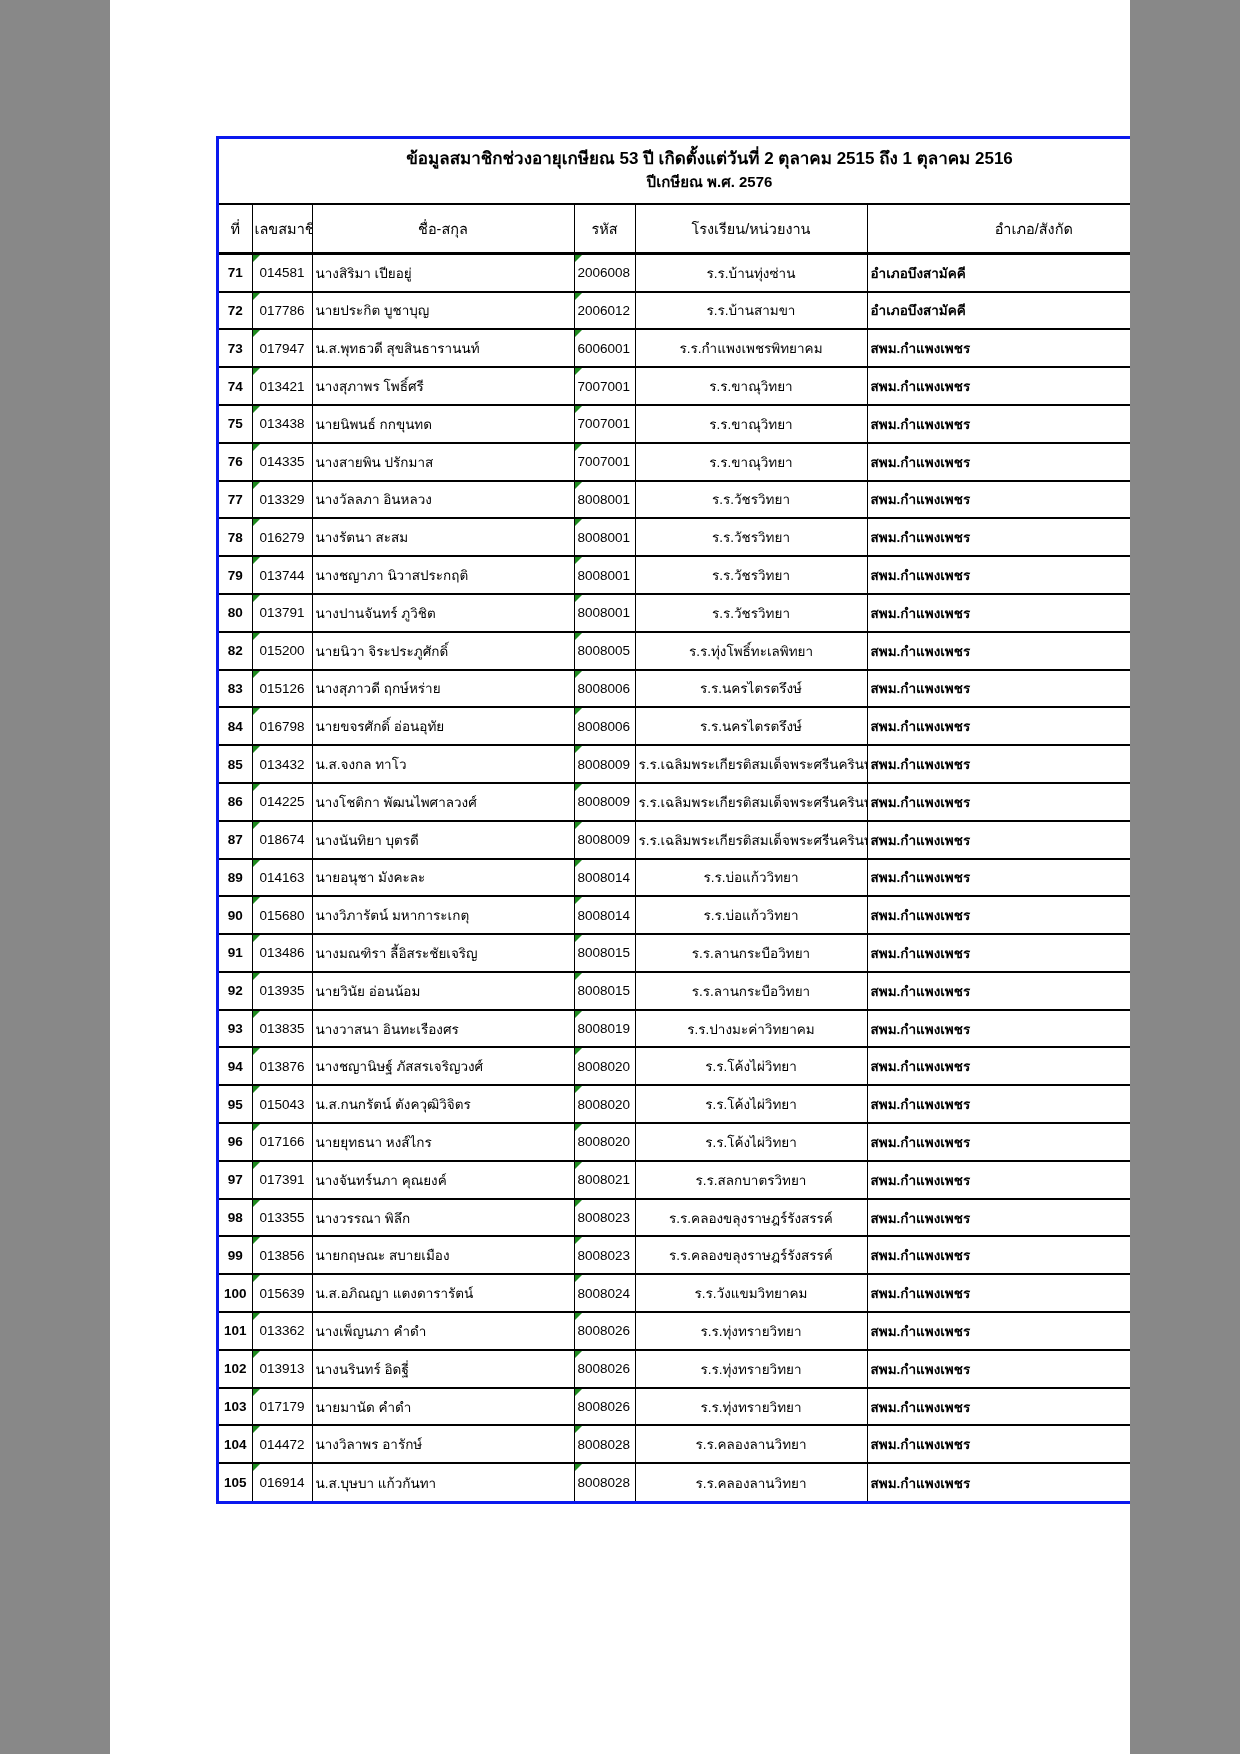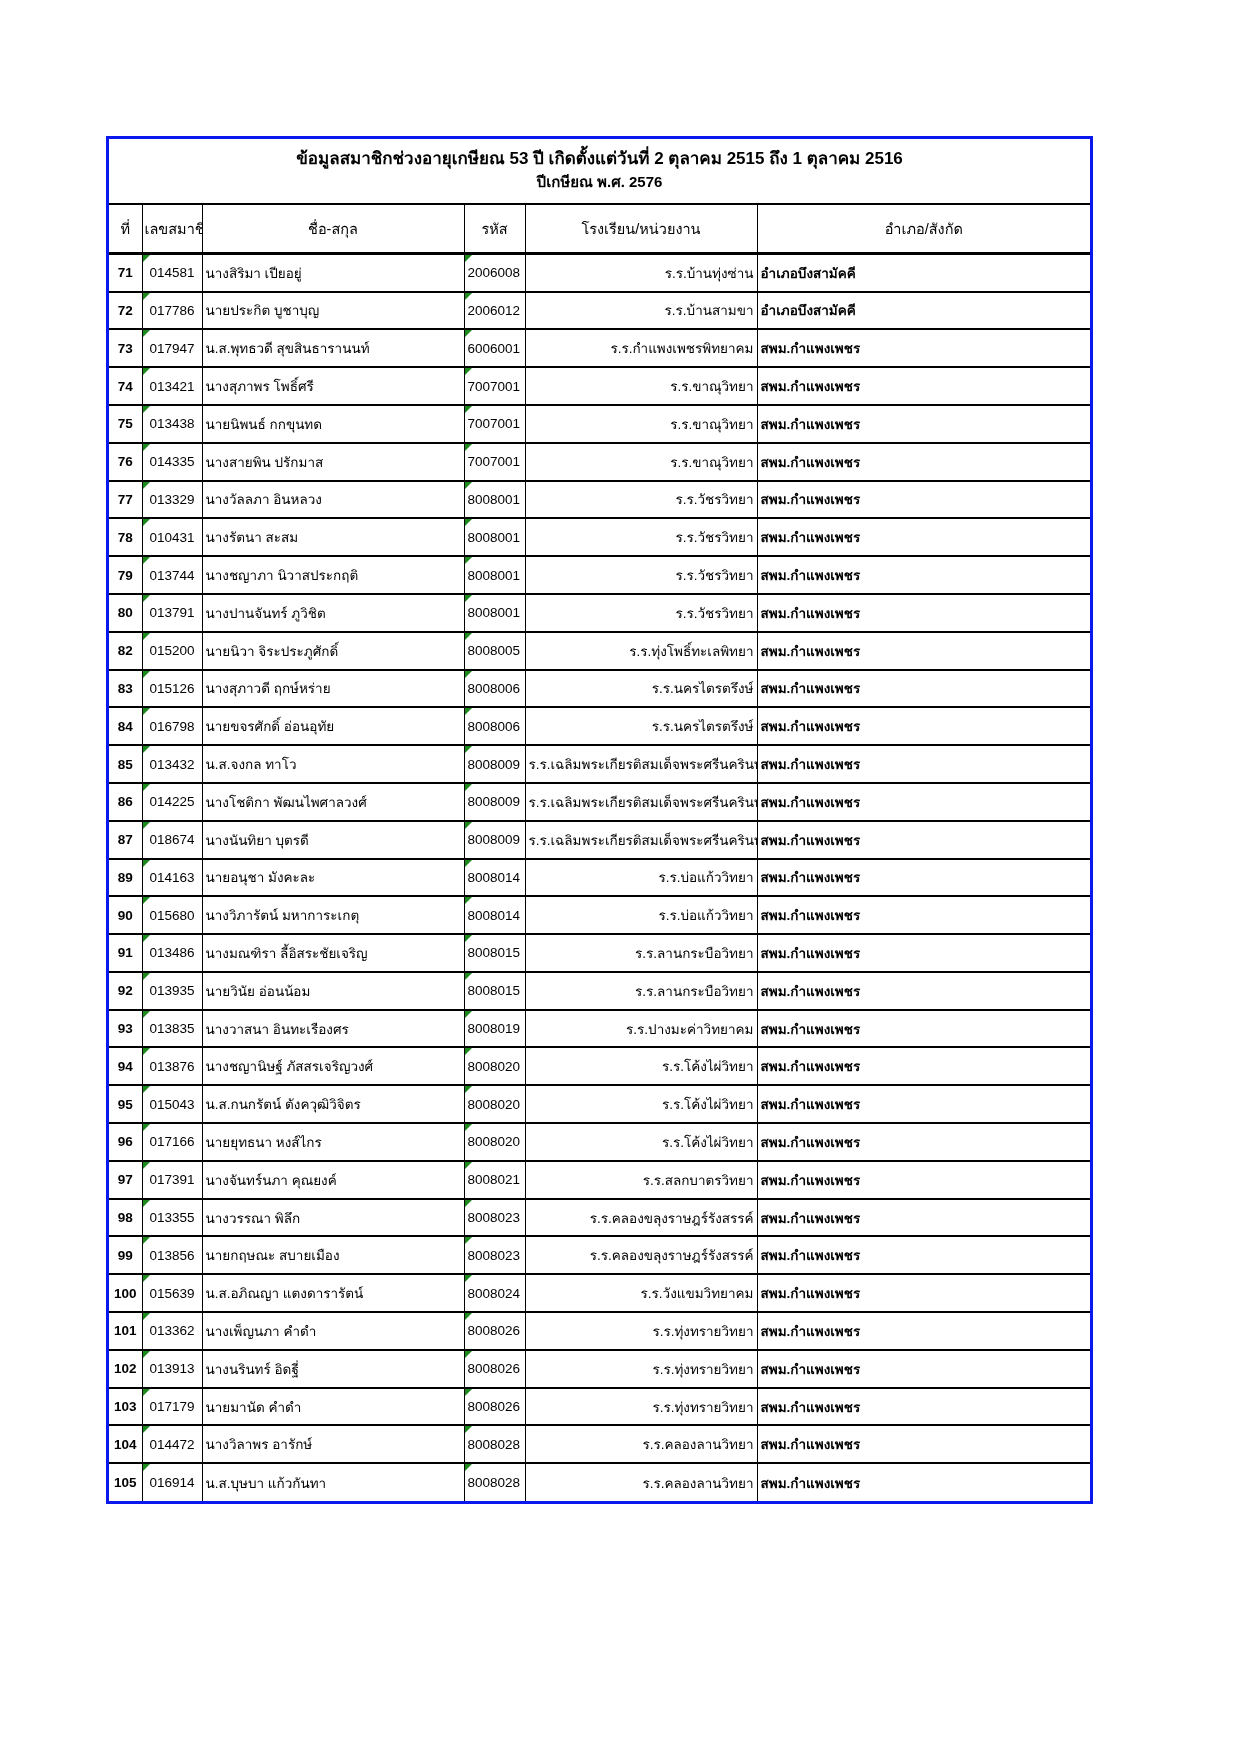--- a/index.html
+++ b/index.html
@@ -10,21 +10,21 @@
     --page-bg:#ffffff;
   }
   html,body{margin:0;padding:0;}
   body{
     background:#888;
     font-family:"Liberation Sans", sans-serif;
     color:var(--text);
   }
   .page{
     position:relative;
-    width:1240px;height:1754px;
+    width:1020px;height:1754px;
     background:var(--page-bg);
     margin:0 auto;
     overflow:hidden;
   }
   .doc-table-wrap{
     position:absolute;
     left:106px;top:136px;
     width:987px;
     border:3px solid var(--outer-border);
     box-sizing:border-box;
@@ -67,21 +67,21 @@
     white-space:nowrap;
     overflow:hidden;
     box-sizing:border-box;
   }
   table.member-table td:last-child{border-right:none;}
   table.member-table tr:last-child td{border-bottom:none;}
   .col-no{text-align:center;font-weight:bold;}
   .col-member_id{text-align:center;}
   .col-name{text-align:left;padding-left:5px;}
   .col-code{text-align:left;padding-left:3px;}
-  .col-school{text-align:right;padding-left:5px;font-size:12.5px;margin-top:24px;}
+  .col-school{text-align:center;padding-left:5px;font-size:12.5px;margin-top:24px;}
   .col-district{text-align:left;padding-left:5px;font-weight:bold;}
   
   td.tri{position:relative;}
   td.tri::before{
     content:"";
     position:absolute;left:0;top:0;
     width:0;height:0;
     border-top:7px solid var(--marker-green);
     border-right:7px solid transparent;
   }
@@ -168,21 +168,21 @@
           <tr>
             <td class="col-no">77</td>
             <td class="col-member_id tri">013329</td>
             <td class="col-name">นางวัลลภา  อินหลวง</td>
             <td class="col-code tri">8008001</td>
             <td class="col-school">ร.ร.วัชรวิทยา</td>
             <td class="col-district">สพม.กำแพงเพชร</td>
           </tr>
           <tr>
             <td class="col-no">78</td>
-            <td class="col-member_id tri">010431</td>
+            <td class="col-member_id tri">016279</td>
             <td class="col-name">นางรัตนา  สะสม</td>
             <td class="col-code tri">8008001</td>
             <td class="col-school">ร.ร.วัชรวิทยา</td>
             <td class="col-district">สพม.กำแพงเพชร</td>
           </tr>
           <tr>
             <td class="col-no">79</td>
             <td class="col-member_id tri">013744</td>
             <td class="col-name">นางชญาภา  นิวาสประกฤติ</td>
             <td class="col-code tri">8008001</td>

